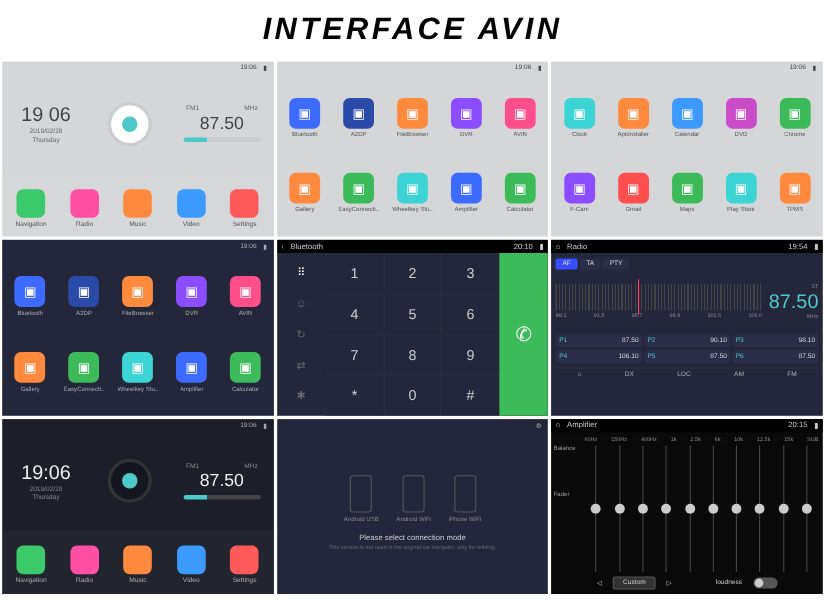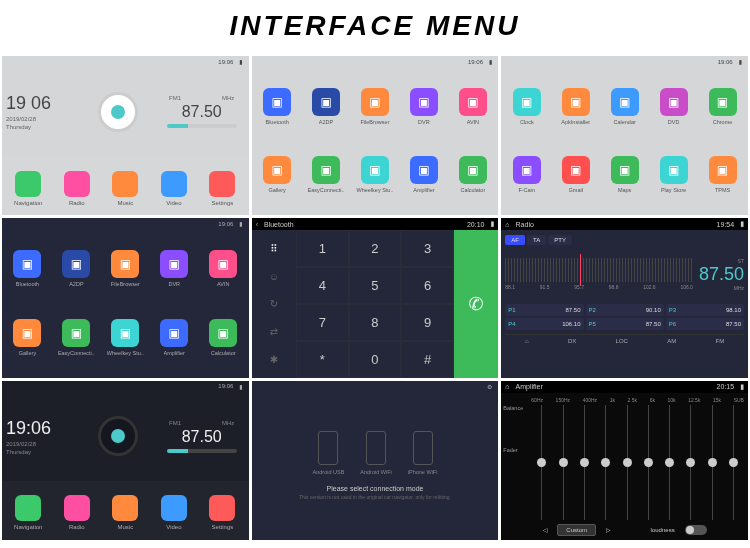--- a/index.html
+++ b/index.html
@@ -7,21 +7,21 @@
 .title{text-align:center;font-size:28px;font-weight:bold;font-style:italic;letter-spacing:3px;padding:10px 0 14px;color:#000}
 .grid9{display:grid;grid-template-columns:repeat(3,1fr);grid-template-rows:repeat(3,1fr);gap:3px;width:750px;height:484px;padding:0 2px}
 .panel{background:#2c2e3a;position:relative;overflow:hidden;font-size:6px;color:#ddd}
 .light{background:#d4d6d8}
 .dark{background:#1c1e28}
 .statusbar{display:flex;justify-content:flex-end;align-items:center;gap:6px;padding:2px 6px;font-size:6px;color:#444}
 .dark .statusbar,.dark2 .statusbar{color:#aaa}
 .dark2{background:#24263a}
 .home{display:flex;flex-direction:column;height:100%}
 .home-top{display:flex;height:56%;align-items:center;padding:0 4px}
-.clockbox{width:30%;text-align:left}
+.clockbox{width:30%;text-align:center}
 .clocktime{font-size:18px;font-weight:300}
 .clockdate{font-size:6px;margin-top:2px}
 .radiodisc{width:34%;display:flex;justify-content:center}
 .disc{width:40px;height:40px;border-radius:50%;background:#fff;border:3px solid #ccc;display:flex;align-items:center;justify-content:center;position:relative}
 .disc::after{content:"";width:14px;height:14px;border-radius:50%;background:#4ec9c9;position:absolute}
 .dark .disc{background:#141620;border-color:#333}
 .dark .disc::after{background:#4ec9c9}
 .freqbox{width:36%;text-align:center}
 .freqtop{display:flex;justify-content:space-around;font-size:6px}
 .freqnum{font-size:16px;font-weight:300;margin:2px 0}
@@ -72,21 +72,21 @@
 .chip{padding:2px 8px;background:#333;border-radius:2px;border:1px solid #555}
 .toggle{width:22px;height:10px;background:#555;border-radius:5px;position:relative}
 .toggle::after{content:"";width:8px;height:8px;background:#ccc;border-radius:50%;position:absolute;left:1px;top:1px}
 .sidelbl{position:absolute;left:2px;font-size:5.5px;color:#999}
 .titlebar{display:flex;align-items:center;gap:6px;padding:0 4px;font-size:7px;color:#ccc;background:#000;height:12px}
 .titlebar .back{color:#aaa}
 </style>
 </head>
 <body>
 
-<div class="title">INTERFACE MENU</div>
+<div class="title">INTERFACE AVIN</div>
 
 <div class="grid9">
 
   <div class="panel light">
     <div class="statusbar">
         <span>19:06</span> 
         <span>▮</span>
       </div>
     <div class="home">
       <div class="home-top">

